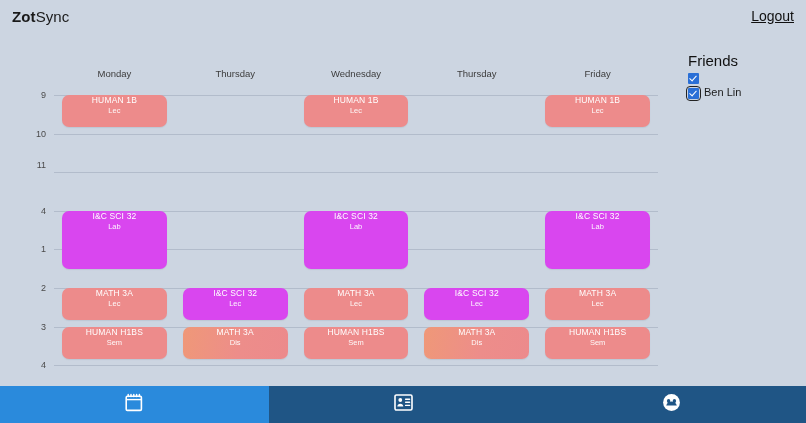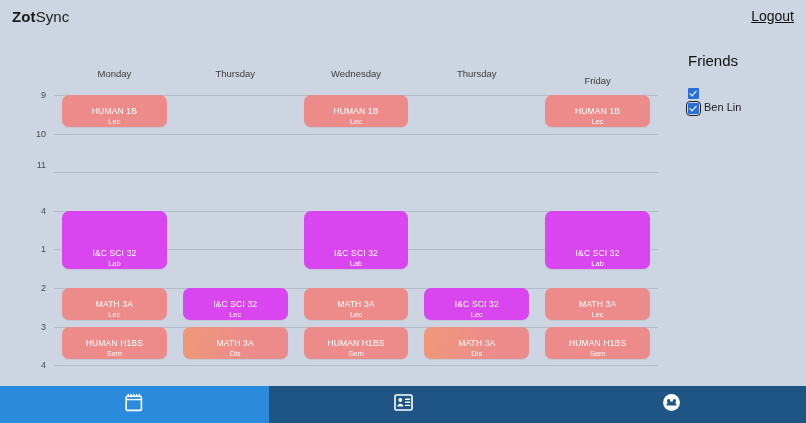--- a/index.html
+++ b/index.html
@@ -55,21 +55,21 @@
     height: 1px; background: #b2bccb;
   }
 
   .evt {
     position: absolute;
     border-radius: 7px;
     color: #ffffff;
     display: flex;
     flex-direction: column;
     align-items: center;
-    justify-content: flex-end;
+    justify-content: flex-start;
     overflow: hidden;
     cursor: pointer;
     box-shadow: 0 1px 1px rgba(70,80,100,0.10);
   }
   .evt .e-title {
     font-size: 8.5px;
     line-height: 11px;
     letter-spacing: 0.15px;
     white-space: nowrap;
   }
@@ -81,21 +81,21 @@
   .evt.pink   { background: #ed8b8b; }
   .evt.gold   { background: #d946ef; }
   .evt.mixed  { background: linear-gradient(100deg, #ef9878 0%, #ed8d8a 55%, #ec8a8c 100%); }
 
   
   .friends {
     position: absolute; left: 688px; top: 52px;
     width: 118px;
   }
   .friends-title {
-    font-size: 15px; color: #111; margin-bottom: 16px;
+    font-size: 15px; color: #111; margin-bottom: 1px;
   }
   .friend-row {
     display: flex; align-items: flex-start;
     margin-bottom: 1px;
     cursor: pointer;
   }
   .friend-row .cb {
     width: 11px; height: 11px;
     margin: 3px 5px 0 0;
     flex: 0 0 auto;
@@ -166,21 +166,21 @@
       <div class="gridline" style="top: 228px;"></div>
       <div class="hourlabel" style="top: 228px;">2</div>
       <div class="gridline" style="top: 266.6px;"></div>
       <div class="hourlabel" style="top: 266.6px;">3</div>
       <div class="gridline" style="top: 305.2px;"></div>
       <div class="hourlabel" style="top: 305.2px;">4</div>
       <div class="dayhead" style="left: 54px; width: 120.8px;">Monday</div>
       <div class="dayhead" style="left: 174.8px; width: 120.8px;">Thursday</div>
       <div class="dayhead" style="left: 295.6px; width: 120.8px;">Wednesday</div>
       <div class="dayhead" style="left: 416.4px; width: 120.8px;">Thursday</div>
-      <div class="dayhead" style="left: 537.2px; width: 120.8px; margin-top: 7px;">Friday</div>
+      <div class="dayhead" style="left: 537.2px; width: 120.8px;">Friday</div>
       <div class="evt pink" style="left: 62px; width: 104.8px; top: 35px; height: 32.038px;">
         <div class="e-title">HUMAN 1B</div>
         <div class="e-type">Lec</div>
       </div>
       <div class="evt pink" style="left: 303.6px; width: 104.8px; top: 35px; height: 32.038px;">
         <div class="e-title">HUMAN 1B</div>
         <div class="e-type">Lec</div>
       </div>
       <div class="evt pink" style="left: 545.2px; width: 104.8px; top: 35px; height: 32.038px;">
         <div class="e-title">HUMAN 1B</div>

